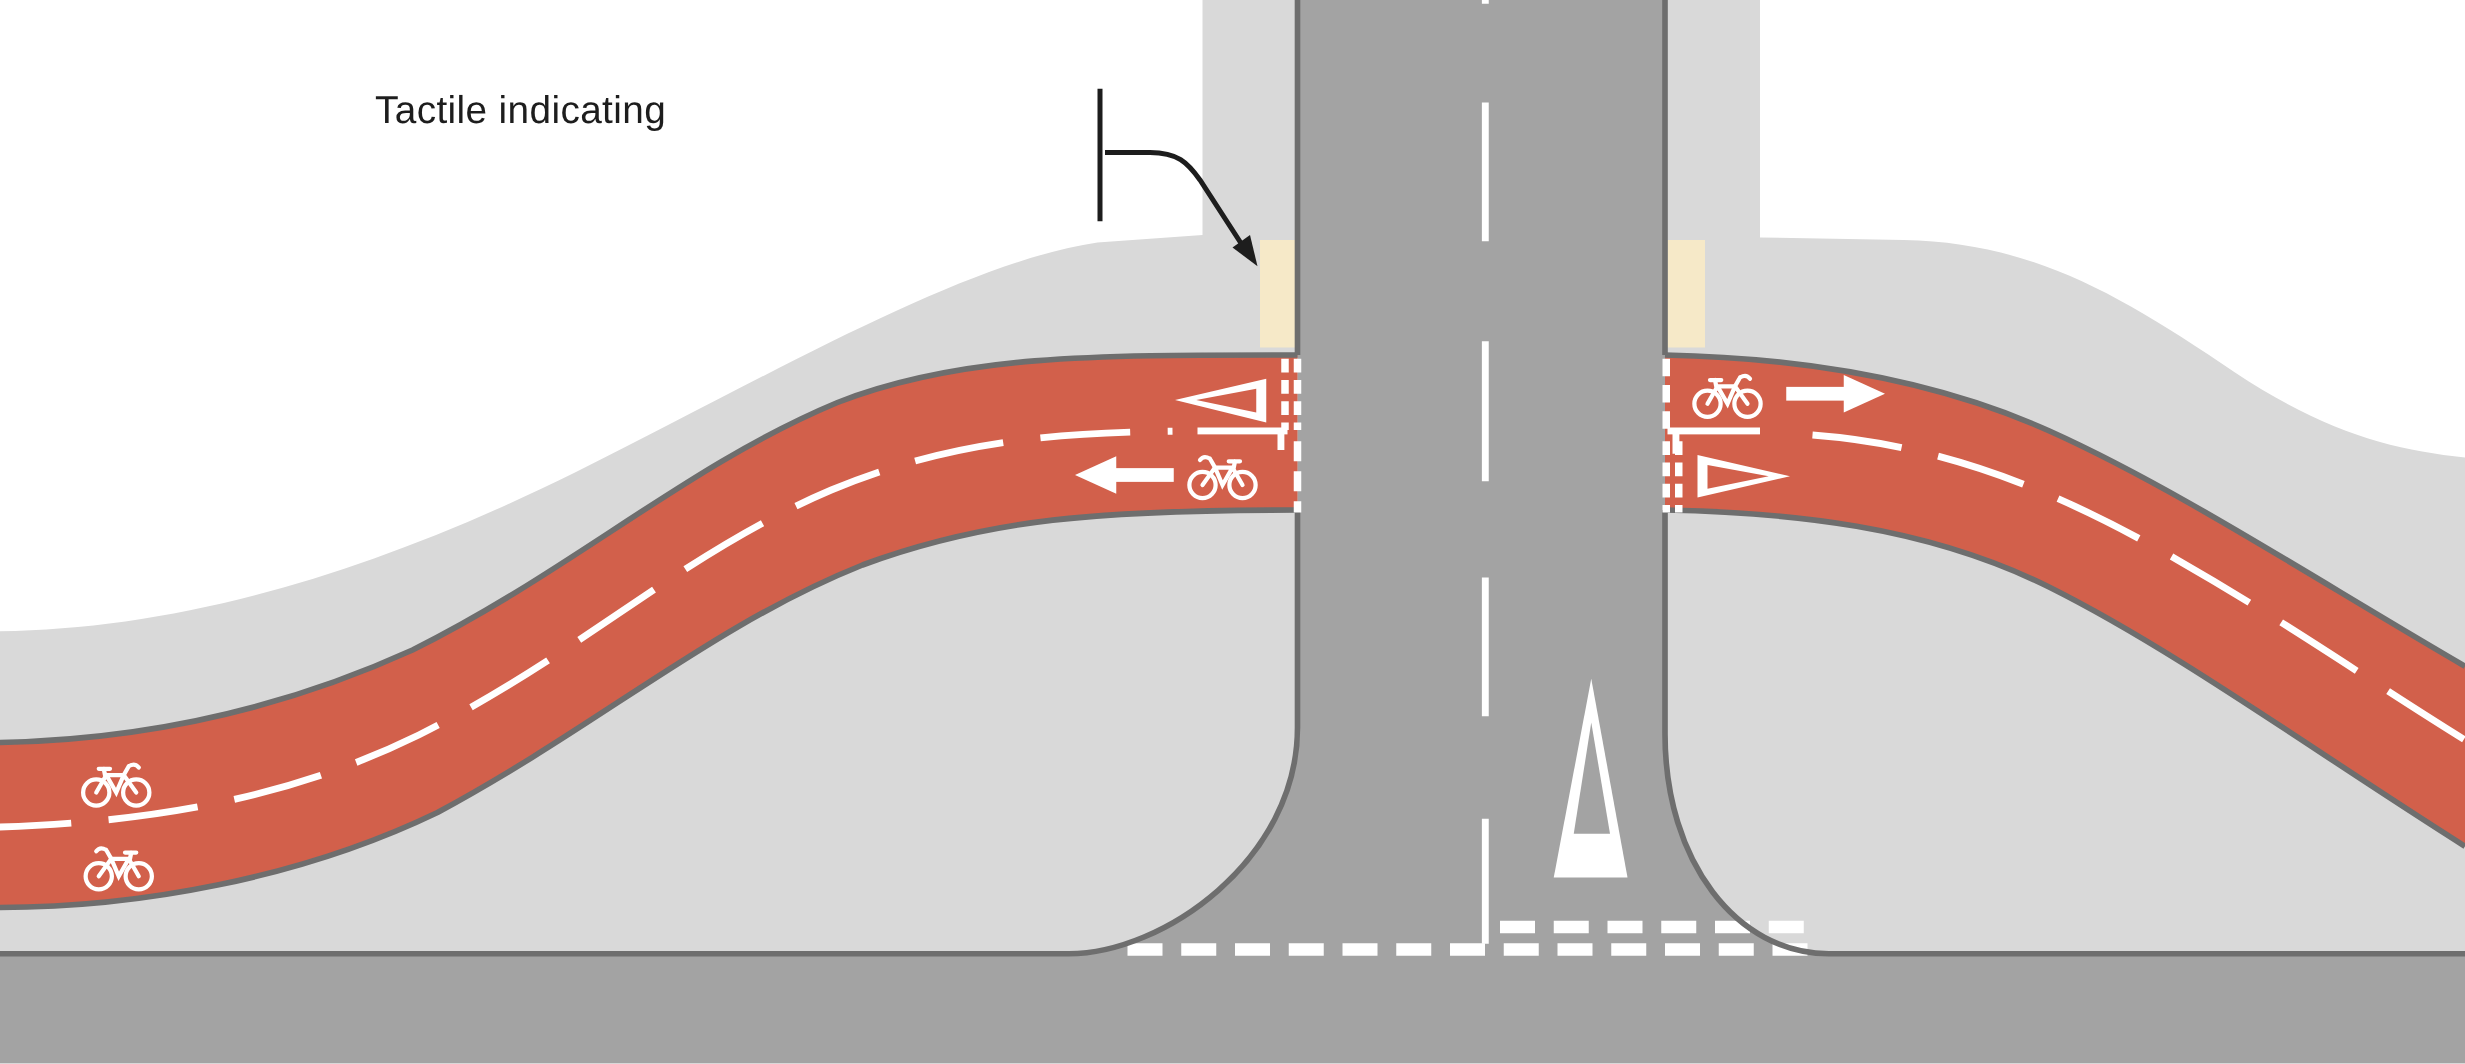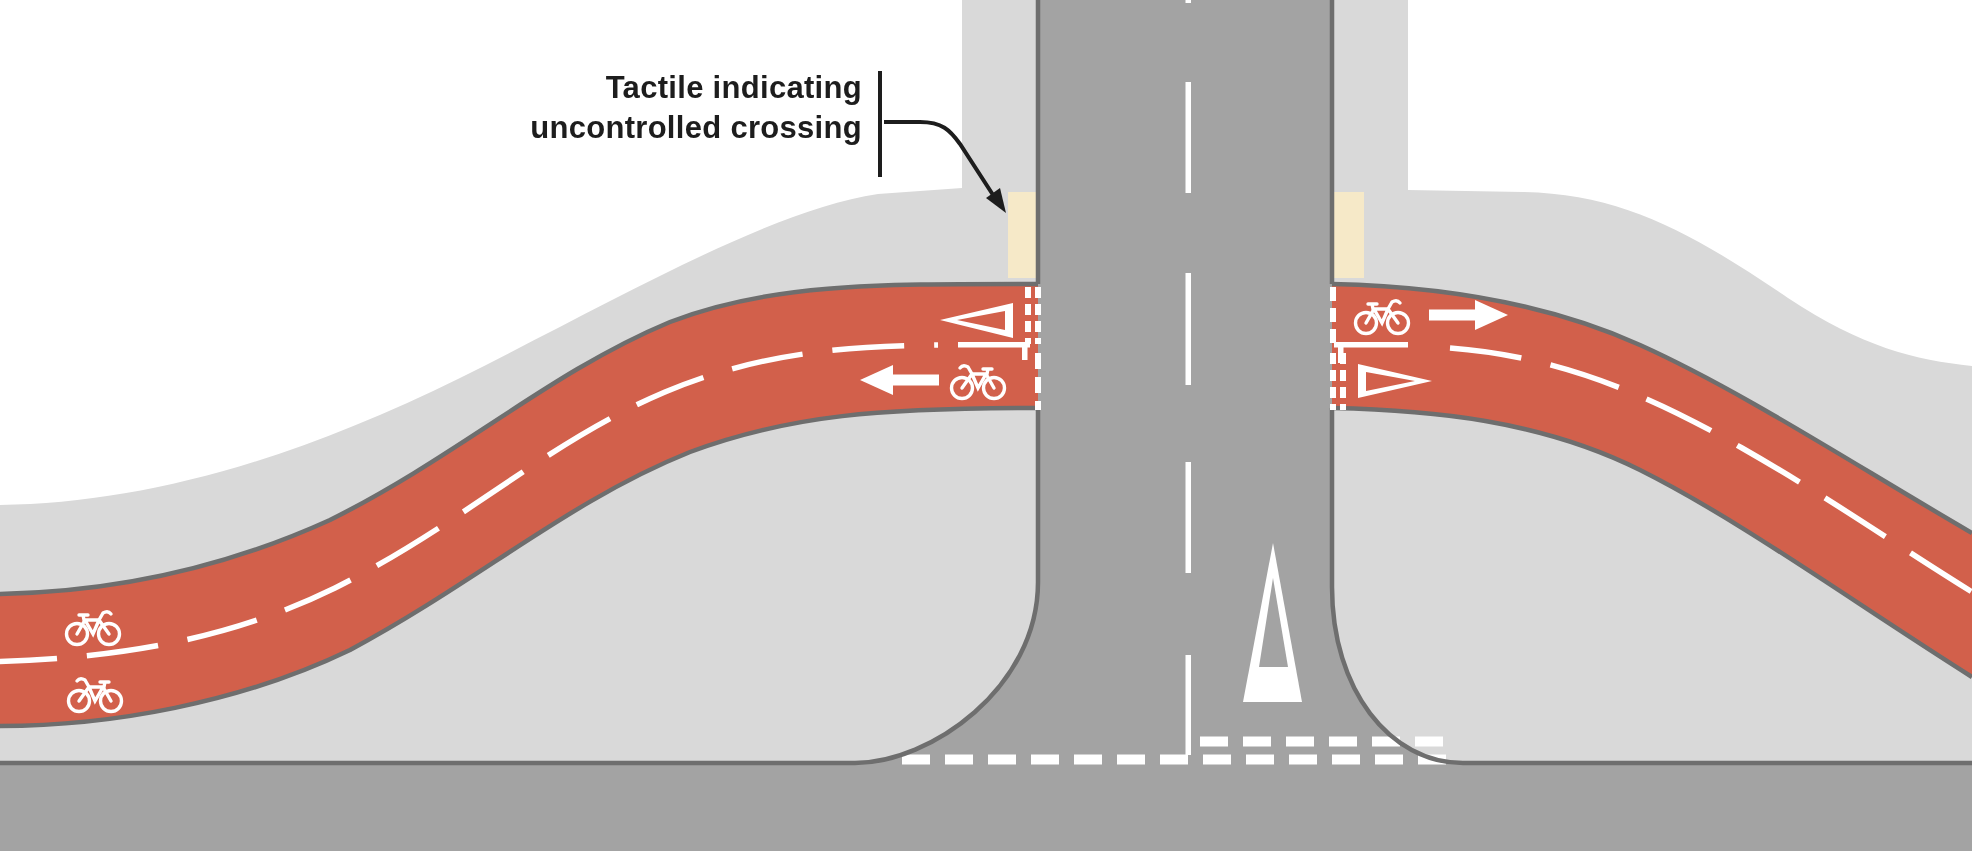--- a/index.html
+++ b/index.html
@@ -7,22 +7,21 @@
     position:relative;
     width:1972px;height:851px;
     overflow:hidden;
     background:#ffffff;
     font-family:"Liberation Sans", sans-serif;
   }
   #scene{position:absolute;left:0;top:0;}
   .annotation-label{
     position:absolute;
     left:300px;top:68px;width:562px;
-    text-align:right;
-    font-size:31px;line-height:40px;font-weight:700;
+    font-size:31px;line-height:40px;font-weight:400;
     letter-spacing:0.3px;
     color:#1d1d1d;
     white-space:nowrap;
   }
   .annotation-label span{display:block;}
 </style>
 </head>
 <body>
 
 <div id="canvas">
@@ -134,16 +133,15 @@
 
     <g>
       <rect x="878" y="71" width="4" height="106" fill="#1d1d1d"></rect>
       <path d="M884,122 H920 C942,122 950,130 960,144 L995,198" stroke="#1d1d1d" stroke-width="4" fill="none"></path>
       <polygon points="1006,213 986,198 1000,188" fill="#1d1d1d"></polygon>
     </g>
   </svg>
 
   <div class="annotation-label">
     <span>Tactile indicating</span>
-    <span>uncontrolled crossing</span>
   </div>
 
 </div>
 
 </body></html>

